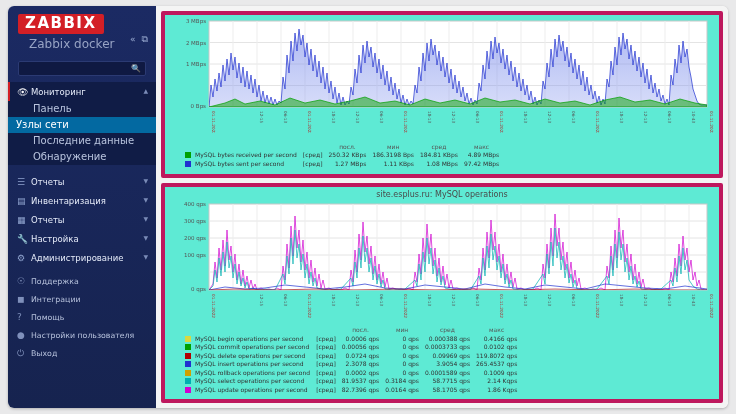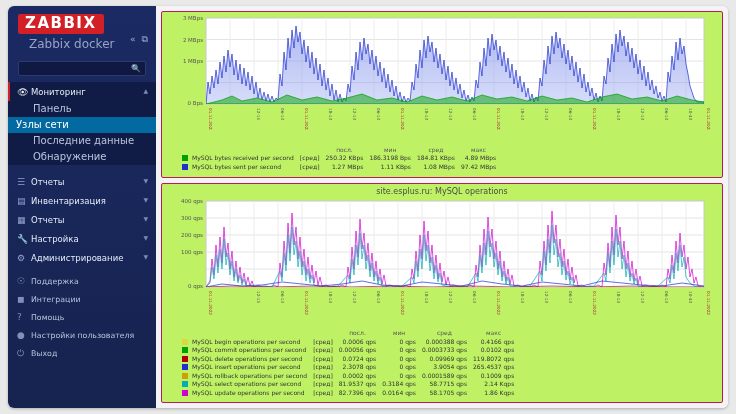--- a/index.html
+++ b/index.html
@@ -139,22 +139,22 @@
     flex: 1 1 auto;
     height: 100%;
     background: #f4f4f4;
     padding: 5px 5px 5px 5px;
     display: flex;
     flex-direction: column;
     gap: 5px;
     overflow: hidden;
   }
   .panel {
-    background: #bef264;
-    border: 1px solid #be185d;
+    background: #5eead4;
+    border: 4px solid #be185d;
     border-radius: 2px;
     position: relative;
   }
   #panel1 { height: 167px; }
   #panel2 { flex: 1 1 auto; }
   .panel-title {
     text-align: center;
     font-size: 8px;
     color: #4a4a4a;
     padding: 3px 0 1px 0;

